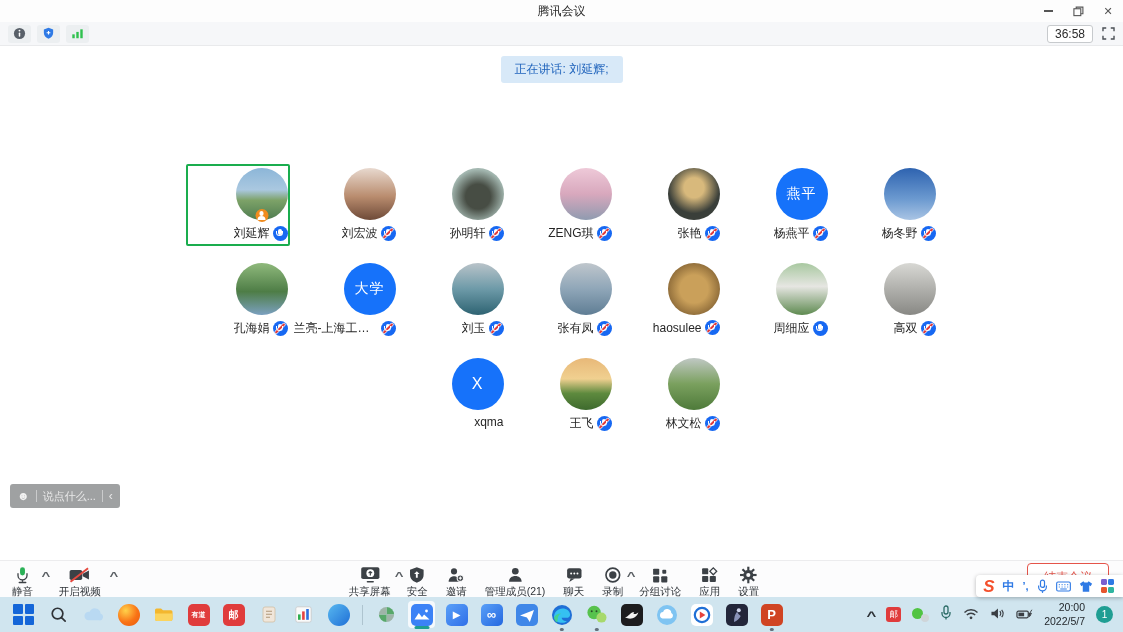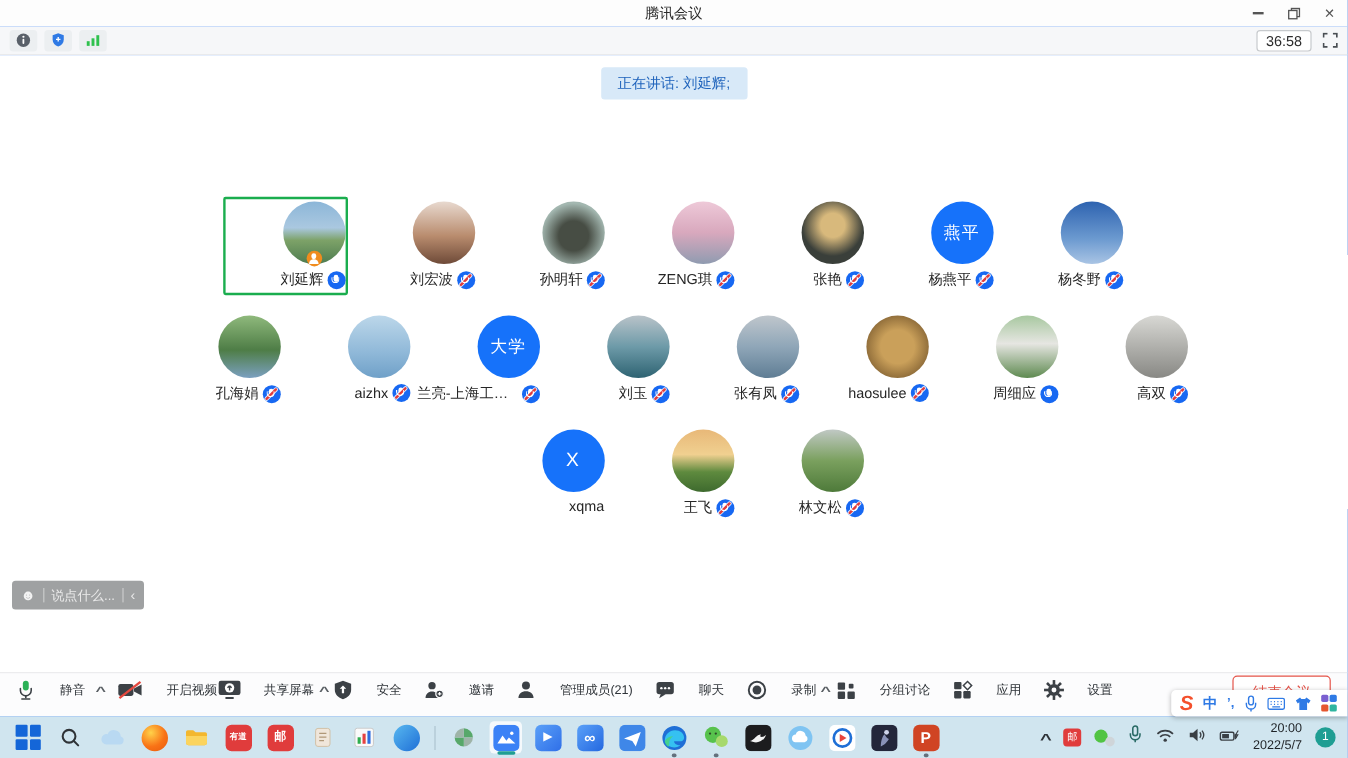--- a/index.html
+++ b/index.html
@@ -1,16 +1,16 @@
 <!DOCTYPE html>
 <html><head>
 <meta charset="utf-8">
 <style>
   html,body{margin:0;padding:0;background:#e8e8e8;}
-  .screen{position:relative;width:1123px;height:632px;background:#3b82f6;overflow:hidden;
+  .screen{position:relative;width:1123px;height:632px;background:#a3a3a3;overflow:hidden;
           font-family:"Liberation Sans","DejaVu Sans",sans-serif;-webkit-font-smoothing:antialiased;}
   
   .titlebar{height:22px;background:#fdfdfd;position:relative;display:flex;align-items:center;justify-content:center;}
   .title{font-size:12px;color:#2b2b2b;}
   .win-controls{position:absolute;right:8px;top:0;height:22px;display:flex;align-items:center;gap:16px;}
   .wc{width:14px;height:14px;display:flex;align-items:center;justify-content:center;color:#555;font-size:11px;cursor:default;}
   .wc-min i{display:block;width:9px;height:1.4px;background:#555;}
   
   .statusbar{height:24px;background:#f6f7f9;border-bottom:1px solid #e9eaec;display:flex;align-items:center;justify-content:space-between;padding:0 8px;box-sizing:border-box;}
   .status-left{display:flex;gap:6px;}
@@ -46,21 +46,21 @@
   
   .chatbox{position:absolute;left:10px;top:438px;height:24px;background:rgba(138,140,142,.82);border-radius:3px;
           display:flex;align-items:center;padding:0 7px;gap:6px;color:#e9e9e9;font-size:11px;}
   .chatbox .sep{width:1px;height:12px;background:rgba(255,255,255,.45);}
   .smiley{font-size:12px;color:#f2f2f2;line-height:1;}
   .collapse{color:#e9e9e9;font-size:12px;}
   
   .toolbar{position:absolute;left:0;right:0;top:560px;height:37px;background:#fcfcfd;border-top:1px solid #ececee;box-sizing:border-box;}
   .tb-left{position:absolute;left:12px;top:4px;display:flex;align-items:flex-start;gap:3px;}
   .tb-center{position:absolute;left:50%;transform:translateX(-50%);top:4px;display:flex;align-items:flex-start;gap:3px;}
-  .tb-item{display:flex;flex-direction:row;align-items:center;gap:19px;cursor:default;}
+  .tb-item{display:flex;flex-direction:column;align-items:center;gap:1px;cursor:default;}
   .tb-item .ticon{height:19px;display:flex;align-items:center;justify-content:center;}
   .tb-item .ticon svg{height:18px;}
   .tb-item .tlabel{font-size:10.5px;color:#2e3338;white-space:nowrap;}
   .chev{font-size:10px;color:#5a5f64;margin:6px 7px 0 7px;transform:scaleX(1.5);font-weight:bold;}
   .tb-center .chev{margin:6px 2px 0 2px;}
   .tb-center .gap{width:12px;}
   .end-btn{position:absolute;right:14px;top:2px;width:80px;height:26px;border:1px solid #e5544a;color:#e5544a;border-radius:4px;
           font-size:12px;display:flex;align-items:center;justify-content:center;background:#fff;z-index:5;}
   
   .ime{position:absolute;right:0;top:575px;height:22px;background:#fff;border-radius:4px 0 0 4px;z-index:30;
@@ -216,29 +216,20 @@
                 <i class="slash"></i>
               </span>
             </div>
           </div>
         </div>
         <div class="prow">
           <div class="cell">
             <div class="avatar" style="background: linear-gradient(rgb(143, 185, 124) 0%, rgb(78, 125, 70) 55%, rgb(123, 160, 192) 100%);"></div>
             <div class="name-row">
               <span class="pname">孔海娟</span>
-              <span class="mic-badge off">
-                <i class="slash"></i>
-              </span>
-            </div>
-          </div>
-          <div class="cell">
-            <div class="avatar" style="background: linear-gradient(rgb(188, 215, 234) 0%, rgb(143, 184, 216) 60%, rgb(111, 160, 200) 100%);"></div>
-            <div class="name-row">
-              <span class="pname">aizhx</span>
               <span class="mic-badge off">
                 <i class="slash"></i>
               </span>
             </div>
           </div>
           <div class="cell">
             <div class="avatar" style="background: rgb(22, 114, 250);">
               <span class="atext">大学</span>
             </div>
             <div class="name-row">

